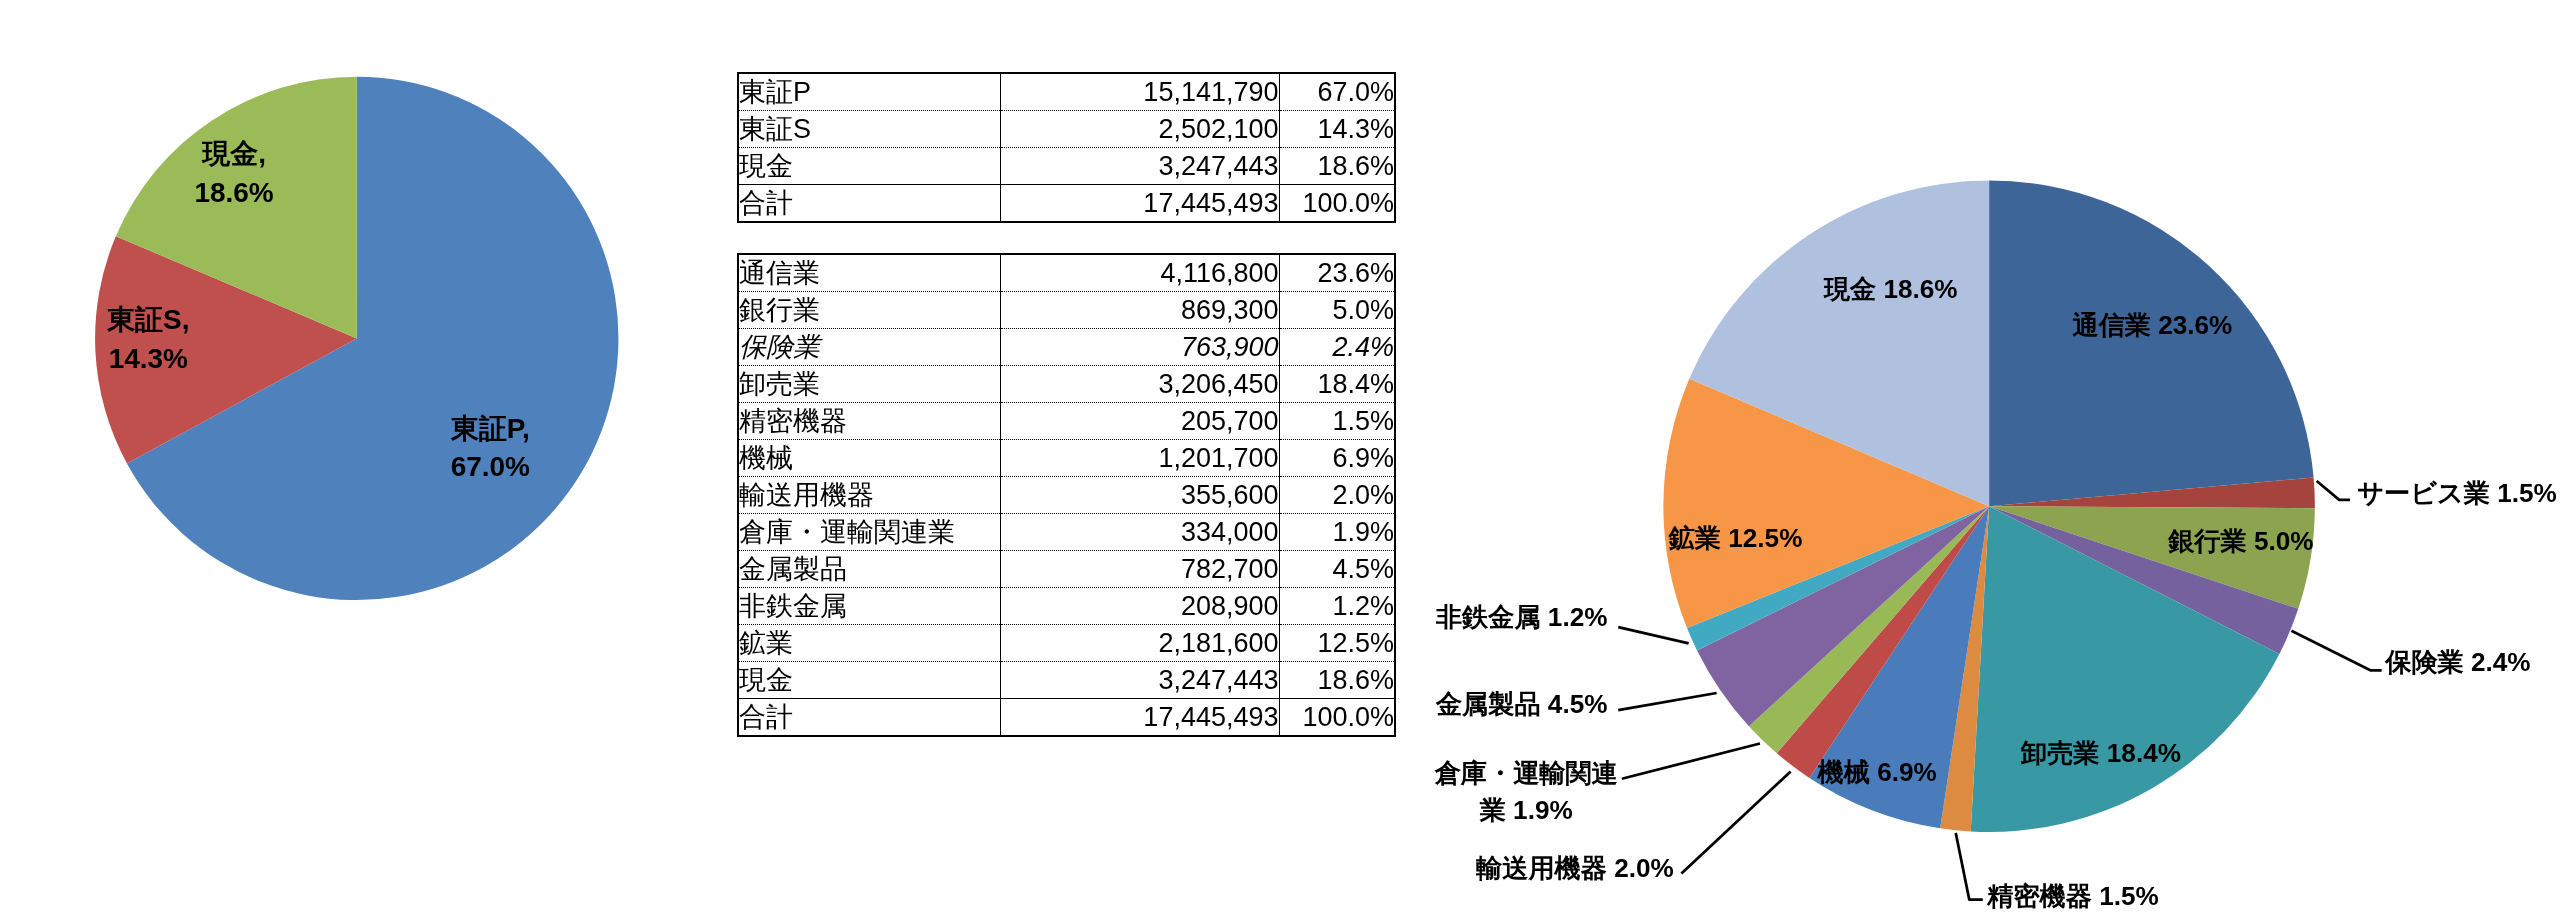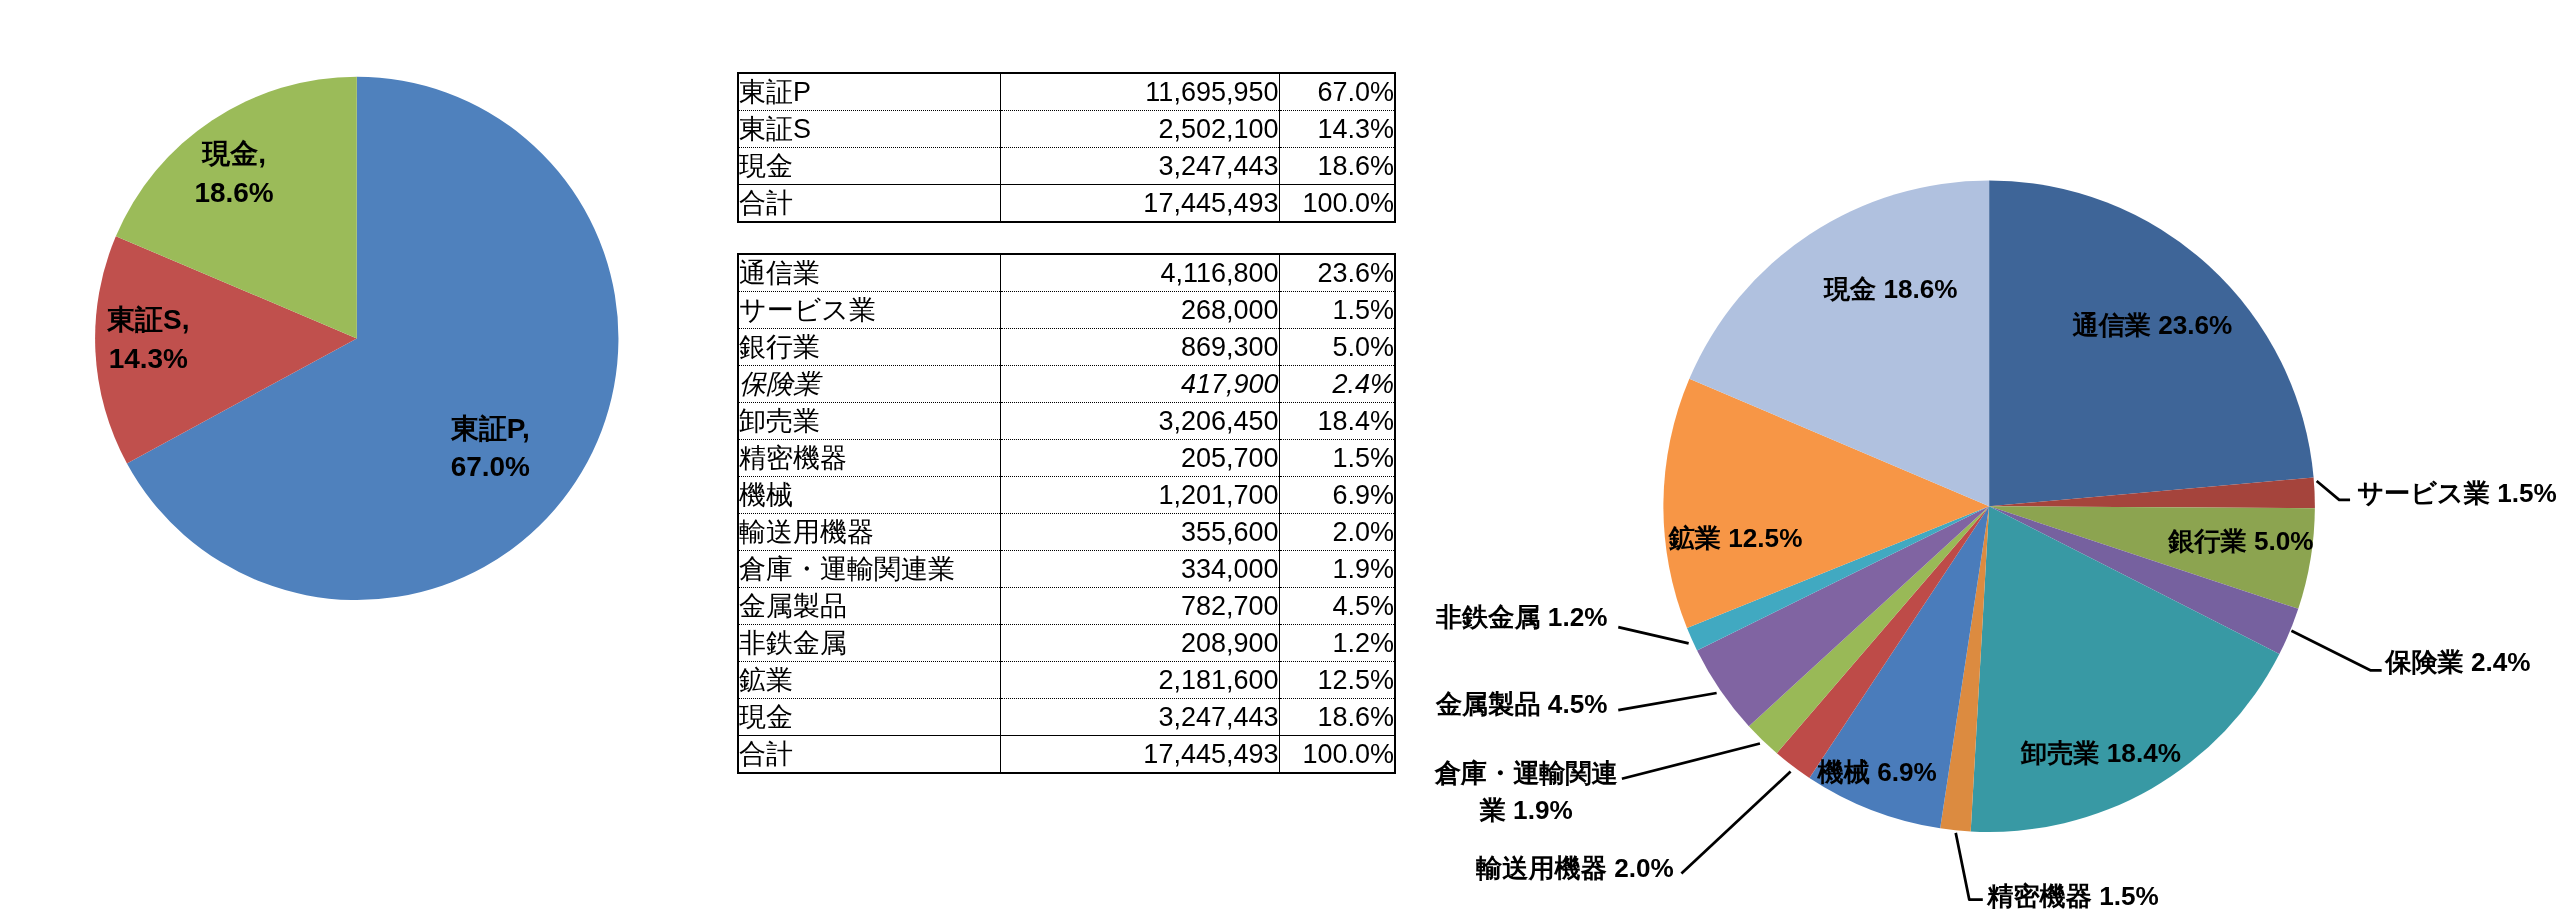--- a/index.html
+++ b/index.html
@@ -105,21 +105,21 @@
   <div id="table1" class="tbl" style="left: 737px; top: 72px;">
       <table class="xl">
         <colgroup>
           <col style="width: 262px;">
           <col style="width: 279px;">
           <col style="width: 116px;">
         </colgroup>
         <tbody>
           <tr style="height: 35px; margin-left: 15px;">
             <td class="c-name">東証P</td>
-            <td class="c-val">11,695,950</td>
+            <td class="c-val">15,141,790</td>
             <td class="c-pct">67.0%</td>
           </tr>
           <tr style="height: 35px;">
             <td class="c-name">東証S</td>
             <td class="c-val">2,502,100</td>
             <td class="c-pct">14.3%</td>
           </tr>
           <tr style="height: 35px;">
             <td class="c-name">現金</td>
             <td class="c-val">3,247,443</td>
@@ -140,32 +140,27 @@
           <col style="width: 279px;">
           <col style="width: 116px;">
         </colgroup>
         <tbody>
           <tr style="height: 34px;">
             <td class="c-name">通信業</td>
             <td class="c-val">4,116,800</td>
             <td class="c-pct">23.6%</td>
           </tr>
           <tr style="height: 34px;">
-            <td class="c-name">サービス業</td>
-            <td class="c-val">268,000</td>
-            <td class="c-pct">1.5%</td>
-          </tr>
-          <tr style="height: 34px;">
             <td class="c-name">銀行業</td>
             <td class="c-val">869,300</td>
             <td class="c-pct">5.0%</td>
           </tr>
           <tr style="height: 34px; font-style: italic;">
             <td class="c-name">保険業</td>
-            <td class="c-val">417,900</td>
+            <td class="c-val">763,900</td>
             <td class="c-pct">2.4%</td>
           </tr>
           <tr style="height: 34px;">
             <td class="c-name">卸売業</td>
             <td class="c-val">3,206,450</td>
             <td class="c-pct">18.4%</td>
           </tr>
           <tr style="height: 34px;">
             <td class="c-name">精密機器</td>
             <td class="c-val">205,700</td>

